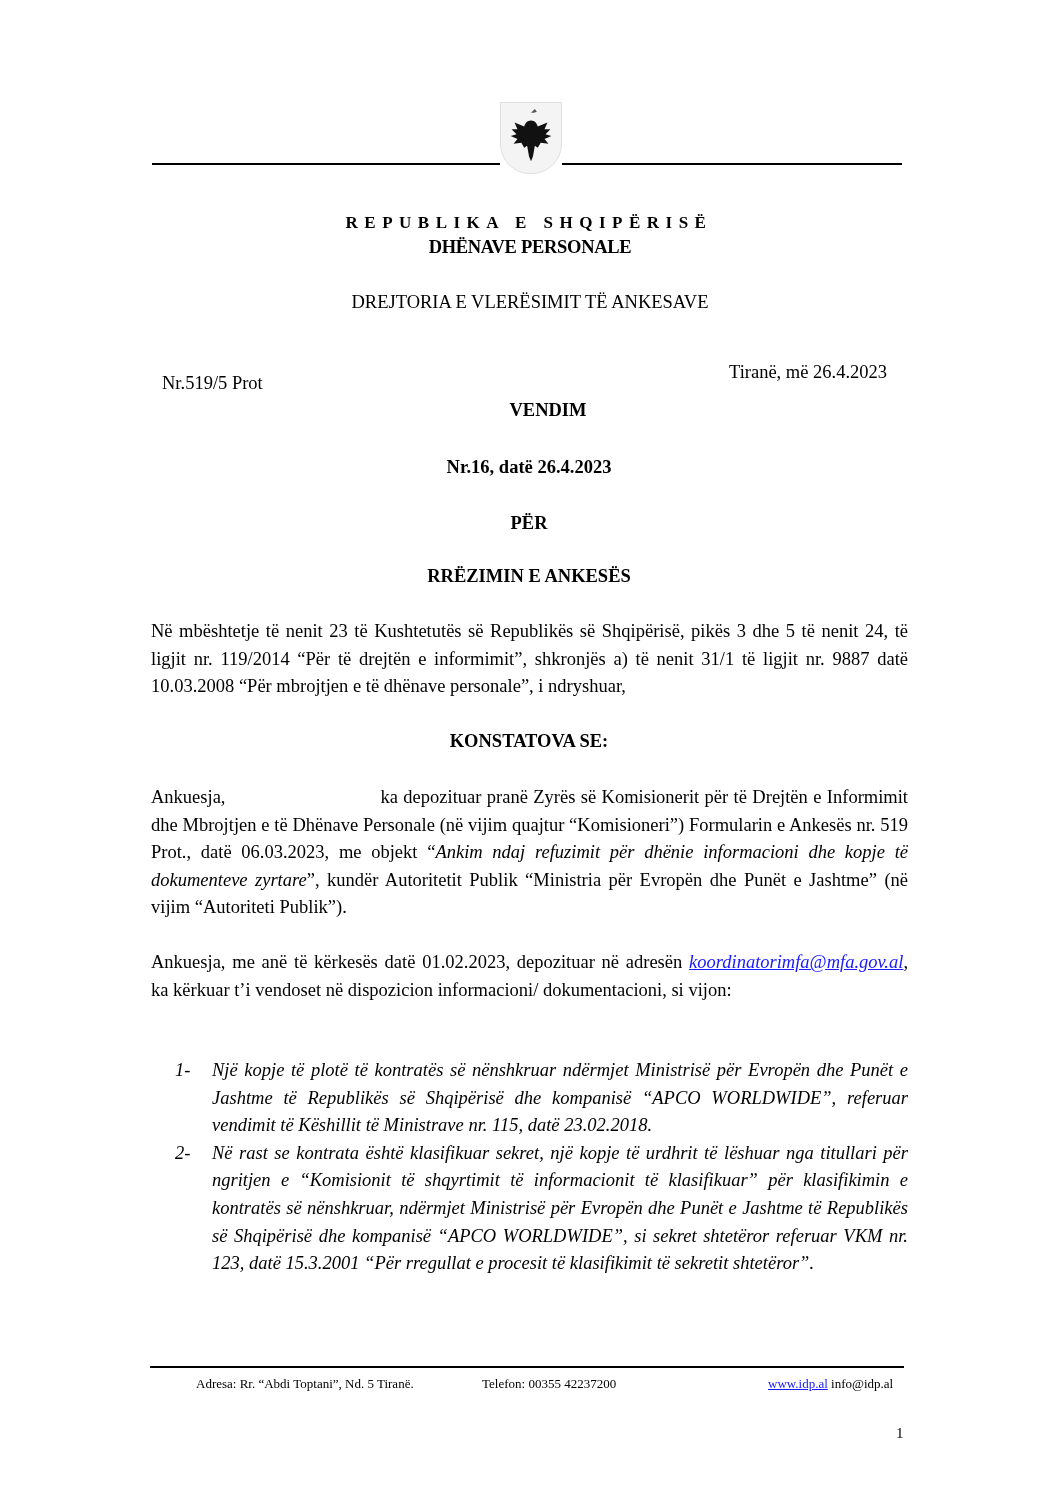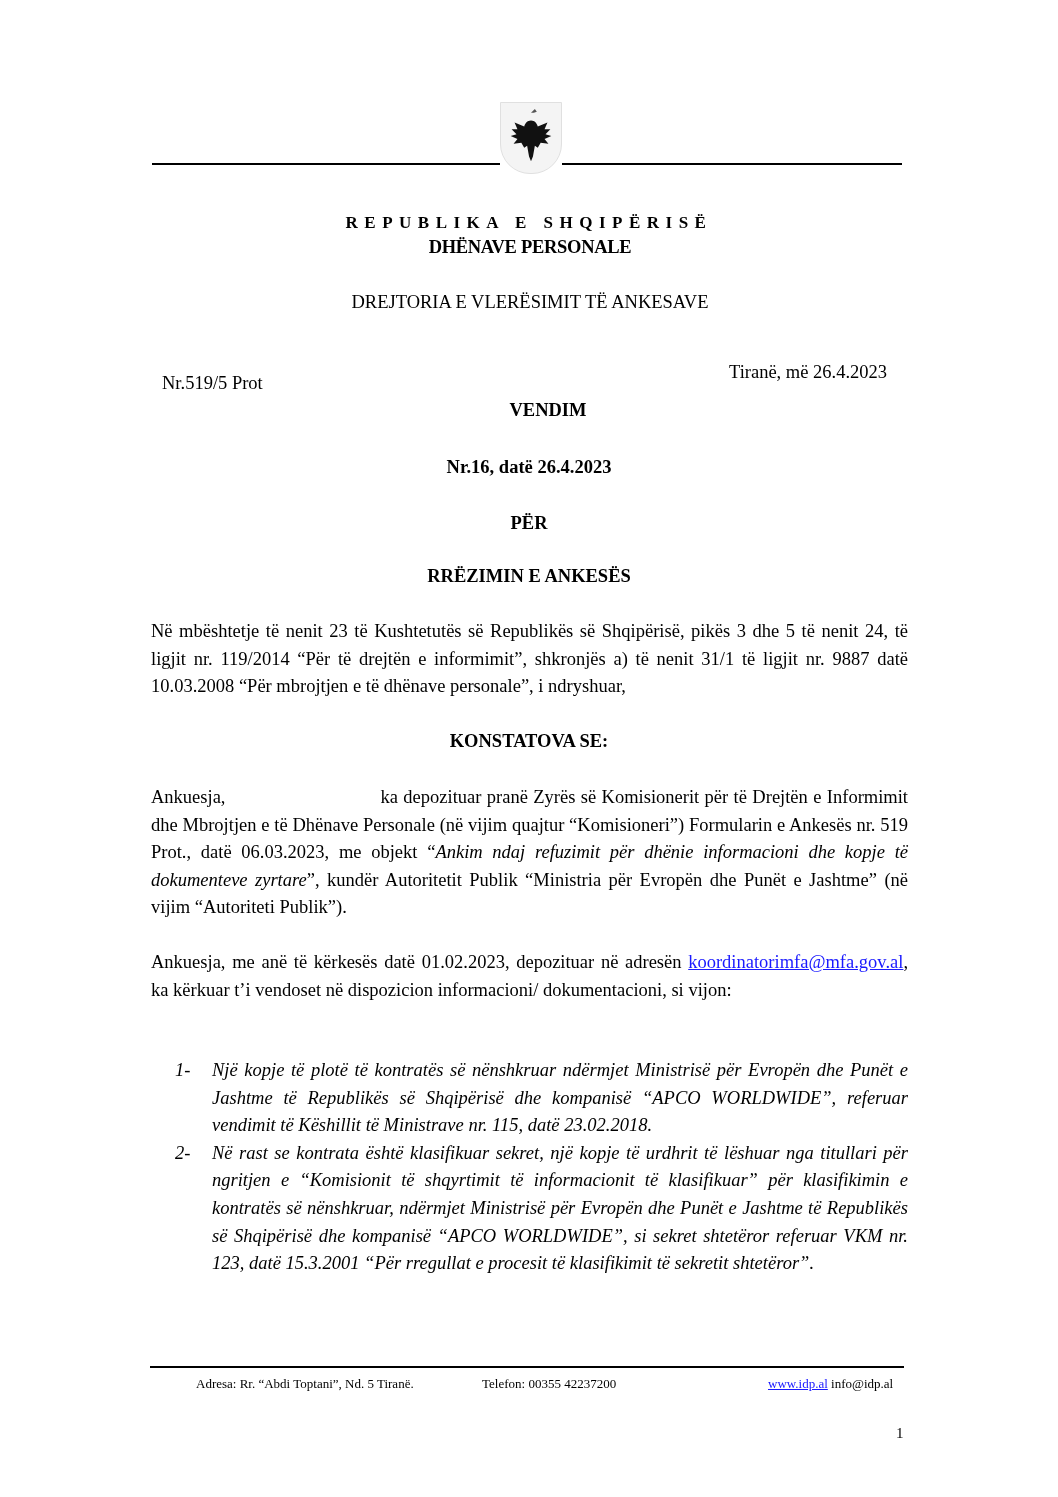--- a/index.html
+++ b/index.html
@@ -56,21 +56,21 @@
     }
 
     .para {
       left: 151px; width: 757px;
       font-size: 18.5px; line-height: 27.6px;
       text-align: justify;
     }
     .para .it { font-style: italic; }
     .para .gap { display: inline-block; width: 155px; }
     .link {
-      color: #1a1aff; text-decoration: underline; 
+      color: #1a1aff; text-decoration: underline; font-style: italic;
     }
 
     .list {
       left: 175px; width: 733px;
       font-size: 18.5px; line-height: 27.6px; font-style: italic;
     }
     .list-item { display: flex; text-align: justify; }
     .list-num { width: 37px; flex: 0 0 37px; }
     .list-text { flex: 1; text-align: justify; }
 

